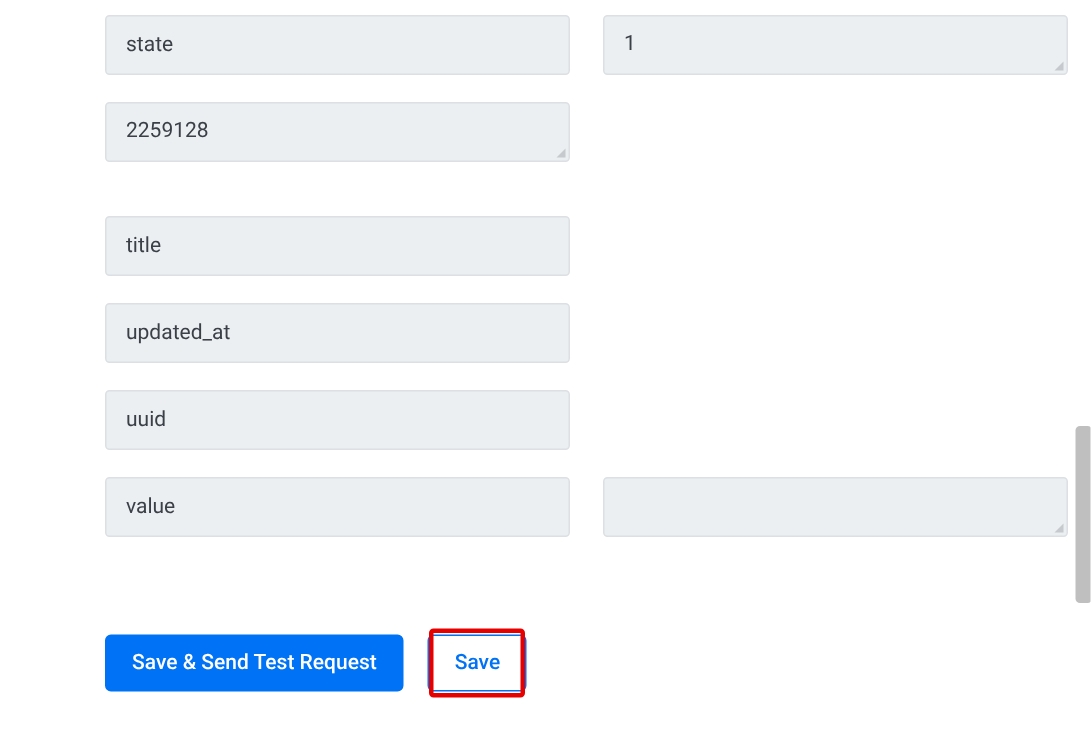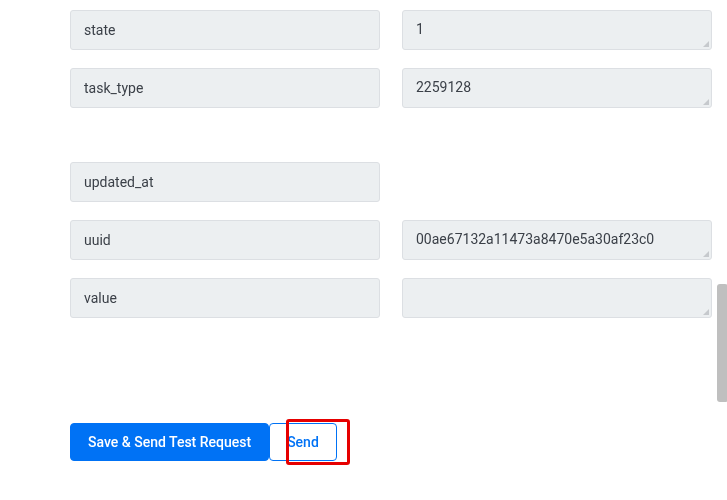--- a/index.html
+++ b/index.html
@@ -67,21 +67,21 @@
       overflow: hidden;
     }
     .val-input::placeholder, .key-input::placeholder {
       color: #9aa0a8;
     }
     .buttons {
       position: absolute;
       left: 22px;
       top: 423px;
       display: flex;
-      gap: 0;
+      gap: 16px;
       align-items: center;
     }
     .btn-primary {
       background: #0072f5;
       color: #ffffff;
       border: 1px solid #0072f5;
       border-radius: 4px;
       padding: 10px 17px;
       font-size: 14px;
       font-weight: 500;
@@ -156,43 +156,42 @@
 <body>
 
 <div class="panel">
   <div class="scroll-area">
     <div class="rows" id="rows">
         <div class="row">
           <input class="key-input" type="text" value="state" style="">
           <div class="val-wrap"><textarea class="val-input" style="">1</textarea><div class="resize-dots"></div></div>
         </div>
         <div class="row">
-          <input class="key-input" type="text" value="task_type" style="">
           <div class="val-wrap"><textarea class="val-input" style="">2259128</textarea><div class="resize-dots"></div></div>
         </div>
         <div class="row">
         </div>
         <div class="row">
+          <input class="key-input" type="text" value="title" style="">
         </div>
         <div class="row">
           <input class="key-input" type="text" value="updated_at" style="">
         </div>
         <div class="row">
           <input class="key-input" type="text" value="uuid" style="">
-          <div class="val-wrap"><textarea class="val-input" style="">00ae67132a11473a8470e5a30af23c0</textarea><div class="resize-dots"></div></div>
         </div>
         <div class="row">
           <input class="key-input" type="text" value="value" style="">
           <div class="val-wrap"><textarea class="val-input" style=""></textarea><div class="resize-dots"></div></div>
         </div>
       </div>
 
     <div class="buttons">
       <button class="btn-primary">Save &amp; Send Test Request</button>
-      <button class="btn-secondary">Send</button>
+      <button class="btn-secondary">Save</button>
     </div>
 
     <div class="highlight-box"></div>
   </div>
 
   <div class="scrollbar-track"></div>
   <div class="scrollbar-thumb"></div>
 </div>
 
 </body></html>

